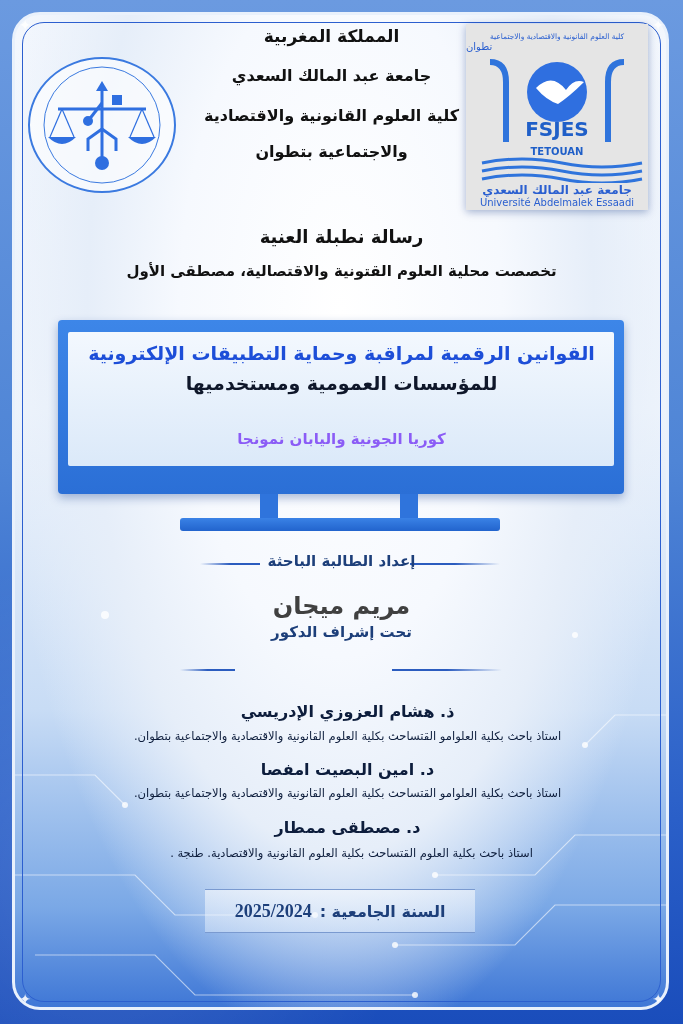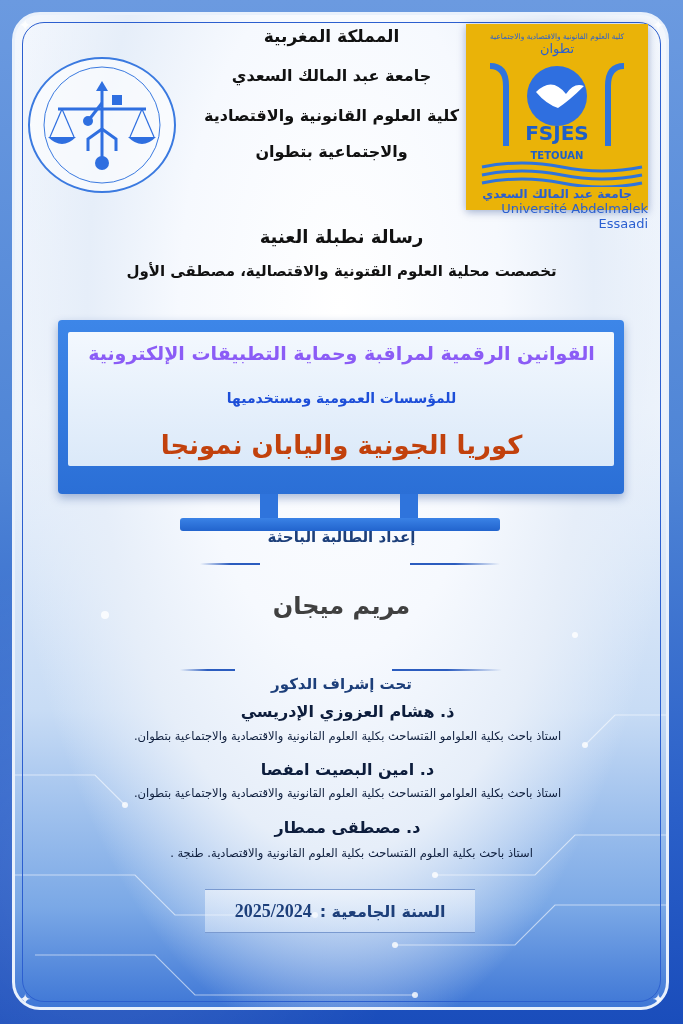--- a/index.html
+++ b/index.html
@@ -35,21 +35,21 @@
   .corner-ornament {
     position: absolute; width: 22px; height: 22px; color: #fff; font-size: 14px;
     text-align: center; line-height: 22px; opacity: 0.9;
   }
   .center-text {
     position: absolute; left: 0; width: 683px; text-align: center; direction: rtl;
     color: #111; font-weight: bold;
   }
   .logo-right {
     position: absolute; left: 466px; top: 24px; width: 182px; height: 186px;
-    background: #eab308; box-shadow: 0 2px 8px rgba(0,40,120,0.35);
+    background: #e5e5e5; box-shadow: 0 2px 8px rgba(0,40,120,0.35);
   }
   .logo-left {
     position: absolute; left: 28px; top: 57px; width: 148px; height: 136px;
     border-radius: 50%; border: 2px solid #3b7ae0; box-sizing: border-box;
     background: rgba(255,255,255,0.6);
   }
   .monitor {
     position: absolute; left: 58px; top: 320px; width: 566px; height: 174px;
     background: linear-gradient(180deg, #3d86e8, #2b6fd6);
     border-radius: 4px; box-shadow: 0 4px 10px rgba(20,60,140,0.35);
@@ -133,65 +133,65 @@
       <line x1="112" y1="50" x2="100" y2="78"></line>
         <line x1="112" y1="50" x2="124" y2="78"></line>
     </g>
     <path d="M18 78 Q32 92 46 78 Z" fill="#2f6fe0"></path>
     <path d="M98 78 Q112 92 126 78 Z" fill="#2f6fe0"></path>
   </svg>
 </div>
 
 <div class="logo-right">
   <div style="text-align:center;font-size:7.5px;color:#2a5fd0;margin-top:8px;direction:rtl">كلية العلوم القانونية والاقتصادية والاجتماعية</div>
-  <div style="text-align:center;font-size:13px;color:#2a5fd0;direction:rtl">تطوان</div>
+  <div style="text-align:left;font-size:10px;color:#2a5fd0;direction:rtl">تطوان</div>
   <svg width="182" height="100" viewBox="0 0 182 100" style="display:block">
     <path d="M24 10 Q40 10 40 30 L40 90" stroke="#2f74dc" stroke-width="6" fill="none"></path>
     <path d="M158 10 Q142 10 142 30 L142 90" stroke="#2f74dc" stroke-width="6" fill="none"></path>
     <circle cx="91" cy="40" r="30" fill="#2f6fe0"></circle>
     <path d="M70 36 Q86 20 100 38 Q108 26 118 30 Q104 44 92 52 Q80 48 70 36 Z" fill="#fff"></path>
     <text x="91" y="84" text-anchor="middle" font-family="DejaVu Sans, sans-serif" font-weight="bold" font-size="20" fill="#1f5fc8">FSJES</text>
   </svg>
   <div style="text-align:center;font-size:10px;font-weight:bold;color:#1f5fc8;margin-top:-6px">TETOUAN</div>
   <svg width="182" height="26" viewBox="0 0 182 26" style="display:block">
     <path d="M16 6 Q56 -2 96 6 T176 6" stroke="#2f74dc" stroke-width="3" fill="none"></path>
     <path d="M16 14 Q56 6 96 14 T176 14" stroke="#2f74dc" stroke-width="3" fill="none"></path>
     <path d="M16 22 Q56 14 96 22 T176 22" stroke="#2f74dc" stroke-width="3" fill="none"></path>
   </svg>
   <div style="text-align:center;font-size:12px;color:#2a5fd0;direction:rtl;font-weight:bold">جامعة عبد المالك السعدي</div>
-  <div style="text-align:right;font-size:13px;color:#2a5fd0">Université Abdelmalek Essaadi</div>
+  <div style="text-align:center;font-size:10px;color:#2a5fd0">Université Abdelmalek Essaadi</div>
 </div>
 
 <div class="center-text" style="top:26px;font-size:17px;left:-10px">المملكة المغربية</div>
 <div class="center-text" style="top:66px;font-size:16px;left:-10px">جامعة عبد المالك السعدي</div>
 <div class="center-text" style="top:106px;font-size:16px;left:-10px">كلية العلوم القانونية والاقتصادية</div>
 <div class="center-text" style="top:142px;font-size:16px;left:-10px">والاجتماعية بتطوان</div>
 
 <div class="center-text" style="top:226px;font-size:18px">رسالة نطبلة العنية</div>
 <div class="center-text" style="top:262px;font-size:15px">تخصصت محلية العلوم القتونية والاقتصالية، مصطقى الأول</div>
 
 <div class="monitor">
   <div class="monitor-screen"></div>
 </div>
 <div class="monitor-neck" style="left:260px;top:494px;width:18px;height:26px"></div>
 <div class="monitor-neck" style="left:400px;top:494px;width:18px;height:26px"></div>
 <div class="monitor-base"></div>
 
-<div class="center-text" style="top:342px;font-size:19px;color:#8b5cf6">القوانين الرقمية لمراقبة وحماية التطبيقات الإلكترونية</div>
-<div class="center-text" style="top:390px;font-size:14px;color:#1d4ed8">للمؤسسات العمومية ومستخدميها</div>
-<div class="center-text" style="top:430px;font-size:26px;color:#c2410c">كوريا الجونية واليابان نمونجا</div>
+<div class="center-text" style="top:342px;font-size:19px;color:#1d4ed8">القوانين الرقمية لمراقبة وحماية التطبيقات الإلكترونية</div>
+<div class="center-text" style="top:372px;font-size:19px;color:#0f172a">للمؤسسات العمومية ومستخدميها</div>
+<div class="center-text" style="top:430px;font-size:15px;color:#8b5cf6">كوريا الجونية واليابان نمونجا</div>
 
 <div class="divider-line" style="left:200px;top:563px;width:60px"></div>
 <div class="divider-line r" style="left:410px;top:563px;width:90px"></div>
-<div class="section-label" style="top:528px">إعداد الطالبة الباحثة</div>
+<div class="section-label" style="top:552px">إعداد الطالبة الباحثة</div>
 <div class="center-text" style="top:592px;font-size:24px;color:#404040">مريم ميجان</div>
 
 <div class="divider-line" style="left:180px;top:669px;width:55px"></div>
 <div class="divider-line r" style="left:392px;top:669px;width:110px"></div>
-<div class="section-label" style="top:675px">تحت إشراف الدكور</div>
+<div class="section-label" style="top:623px">تحت إشراف الدكور</div>
 
 <div class="center-text sup-name" style="top:702px;left:6px">ذ.  هشام العزوزي الإدريسي</div>
 <div class="center-text sup-desc" style="top:729px;left:6px">استاذ باحث بكلية العلوامو القتساحث بكلية العلوم القانونية والاقتصادية والاجتماعية بتطوان.</div>
 
 <div class="center-text sup-name" style="top:760px;left:6px">د.  امين البصيت امفصا</div>
 <div class="center-text sup-desc" style="top:786px;left:6px">استاذ باحث بكلية العلوامو القتساحث بكلية العلوم القانونية والاقتصادية والاجتماعية بتطوان.</div>
 
 <div class="center-text sup-name" style="top:818px;left:6px">د. مصطقى ممطار</div>
 <div class="center-text sup-desc" style="top:846px;left:10px">استاذ  باحث بكلية العلوم القتساحث بكلية العلوم القانونية والاقتصادية. طنجة .</div>
 

